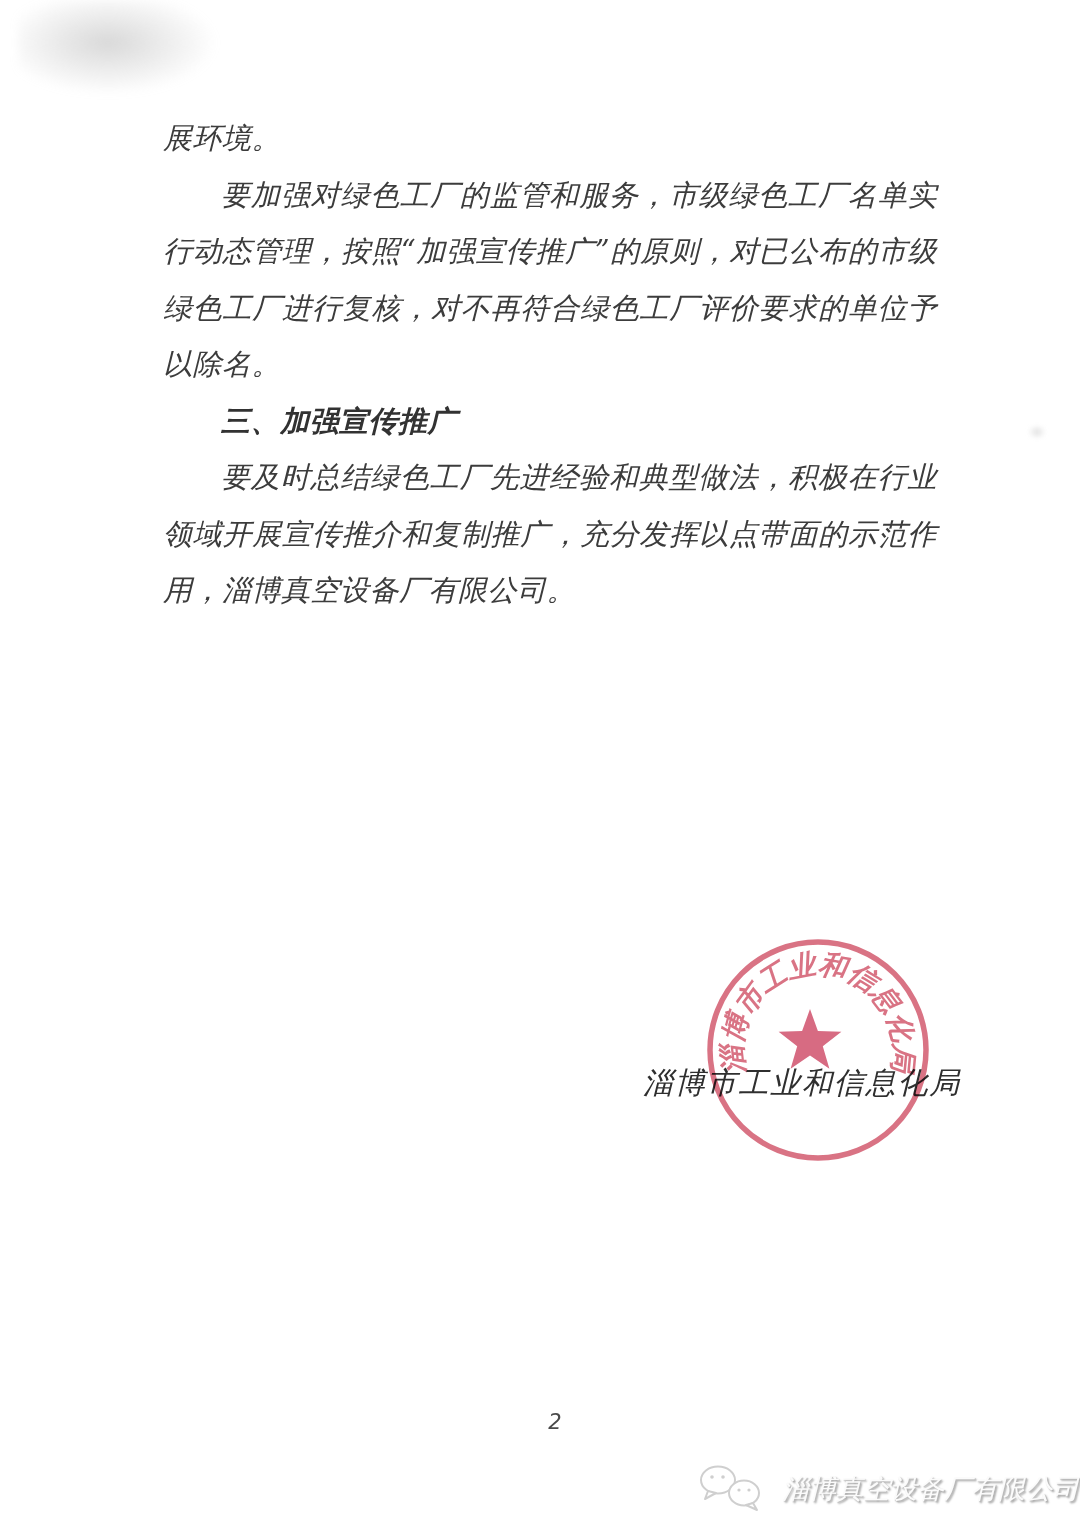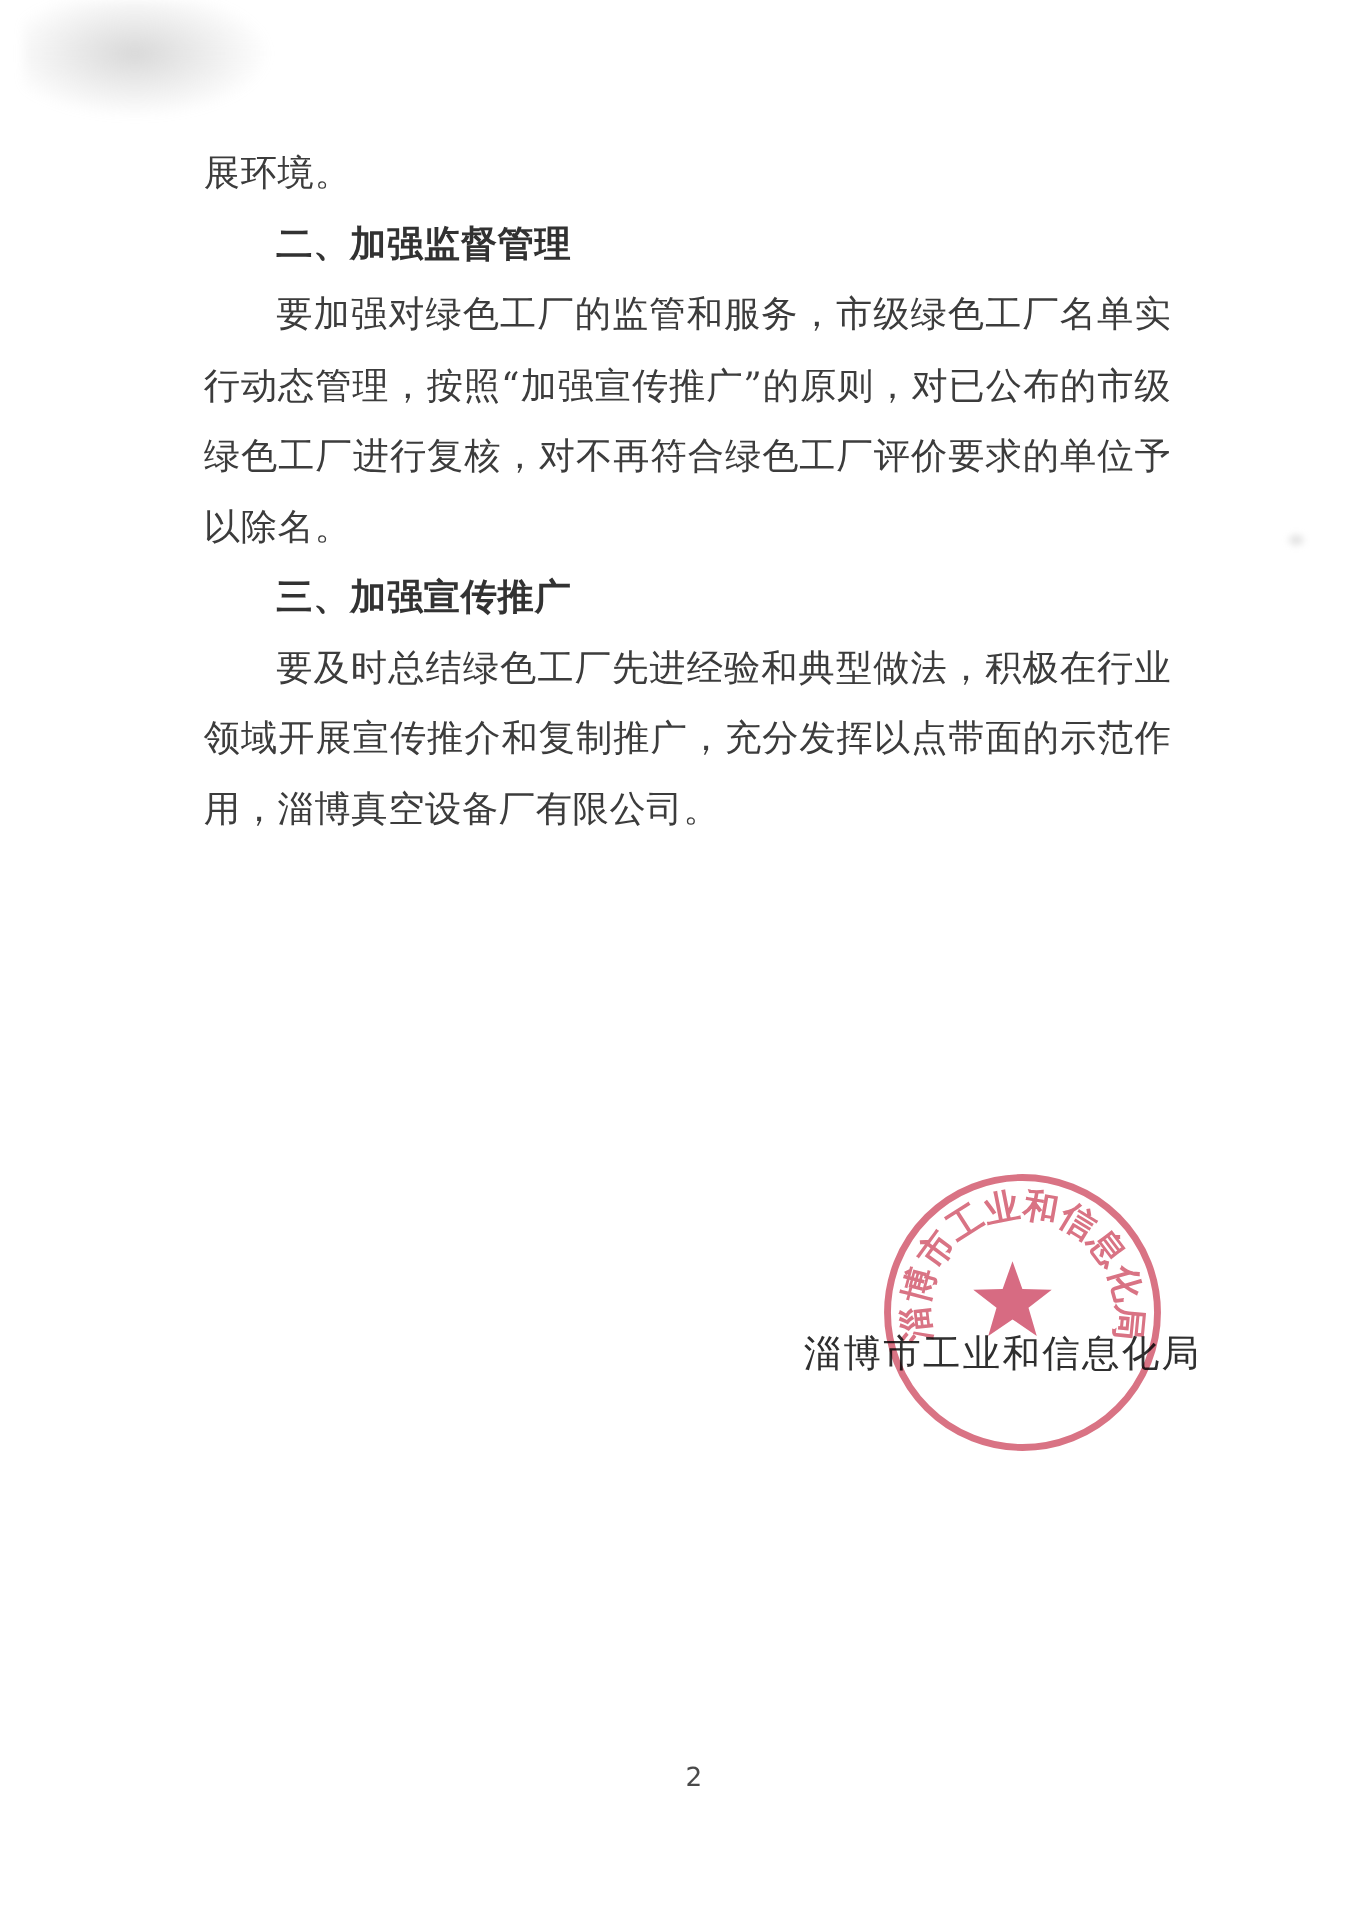--- a/index.html
+++ b/index.html
@@ -8,20 +8,21 @@
     background: #ffffff;
   }
   .page {
     position: relative;
     width: 1080px;
     height: 1540px;
     background: #ffffff;
     overflow: hidden;
     font-family: "DejaVu Serif", serif;
     color: #3a3a3a;
+    font-style: italic;
   }
   .scan-smudge {
     position: absolute;
     left: 18px;
     top: 0px;
     width: 200px;
     height: 95px;
     background: radial-gradient(ellipse at 45% 45%, rgba(185,185,185,0.55), rgba(255,255,255,0) 70%);
     filter: blur(4px);
   }
@@ -114,35 +115,47 @@
 </head>
 <body>
 
 <div class="page">
 
   <div class="scan-smudge"></div>
   <div class="scan-speck"></div>
 
   <div class="body-text">
     <p>展环境。</p>
-    <p class="section-heading">二、加强监督管理</p>
     <p class="para-indent">要加强对绿色工厂的监管和服务，市级绿色工厂名单实行动态管理，按照“加强宣传推广”的原则，对已公布的市级绿色工厂进行复核，对不再符合绿色工厂评价要求的单位予以除名。</p>
     <p class="section-heading">三、加强宣传推广</p>
     <p class="para-indent">要及时总结绿色工厂先进经验和典型做法，积极在行业领域开展宣传推介和复制推广，充分发挥以点带面的示范作用，淄博真空设备厂有限公司。</p>
   </div>
 
   <div class="signature-org">淄博市工业和信息化局</div>
 
   <svg class="seal" viewBox="0 0 260 260" xmlns="http://www.w3.org/2000/svg">
     <defs>
       <path id="sealArc" d="M 57.3 152.2 A 76 76 0 1 1 202.7 152.2" fill="none"></path>
     </defs>
     <circle cx="130" cy="130" r="108" fill="none" stroke-width="5.5" stroke="#d25a6e"></circle>
     <polygon points="122,89 129.9,111.1 153.4,111.8 134.8,126.2 141.4,148.7 122,135.5 102.6,148.7 109.2,126.2 90.6,111.8 114.1,111.1" fill="#d0516c"></polygon>
     <text font-size="28" font-weight="bold" font-family="DejaVu Sans, sans-serif" fill="#d25a6e">
       <textPath href="#sealArc" startOffset="0" textLength="282" lengthAdjust="spacing">淄博市工业和信息化局</textPath>
     </text>
   </svg>
 
   <div class="page-number">2</div>
 
+  <div class="footer-watermark">
+    <svg width="76" height="50" viewBox="0 0 76 50" xmlns="http://www.w3.org/2000/svg">
+      <ellipse cx="22" cy="16" rx="17" ry="13.5" fill="#ffffff" stroke="#cfcfcf" stroke-width="2"></ellipse>
+      <path d="M 12 27 L 9 35 L 20 29 Z" fill="#ffffff" stroke="#cfcfcf" stroke-width="2" stroke-linejoin="round"></path>
+      <circle cx="16" cy="13" r="1.8" fill="#cfcfcf"></circle>
+      <circle cx="27" cy="13" r="1.8" fill="#cfcfcf"></circle>
+      <ellipse cx="48" cy="29" rx="15" ry="12.5" fill="#ffffff" stroke="#cfcfcf" stroke-width="2"></ellipse>
+      <path d="M 57 39 L 61 46 L 50 41 Z" fill="#ffffff" stroke="#cfcfcf" stroke-width="2" stroke-linejoin="round"></path>
+      <circle cx="43" cy="26" r="1.6" fill="#cfcfcf"></circle>
+      <circle cx="53" cy="26" r="1.6" fill="#cfcfcf"></circle>
+    </svg>
+    <span class="footer-company">淄博真空设备厂有限公司</span>
+  </div>
 
 </div>
 
 </body></html>

